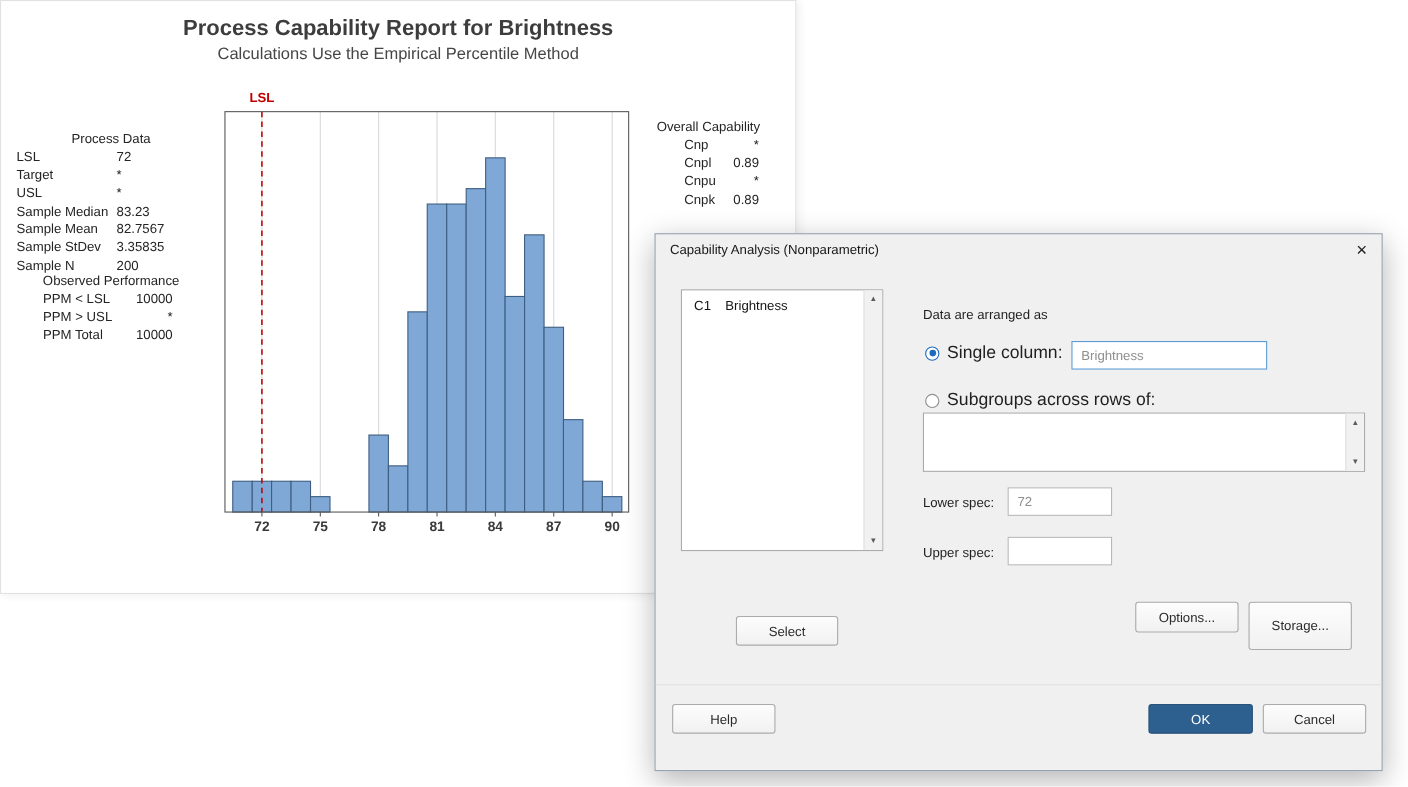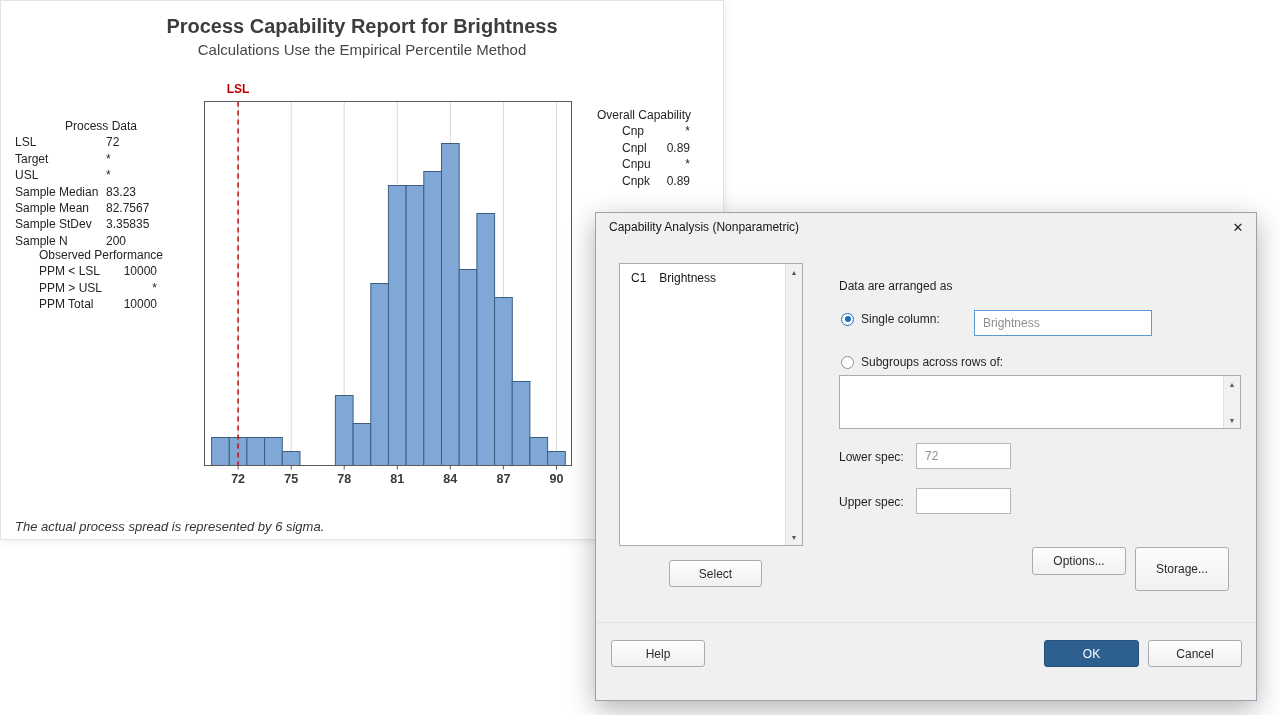--- a/index.html
+++ b/index.html
@@ -36,35 +36,35 @@
   
   .dialog { position:absolute; left:595px; top:212px; width:662px; height:489px;
             background:#f0f0f0; border:1px solid #97a4b0; z-index:10;
             box-shadow:0 8px 26px rgba(0,0,0,0.30); box-sizing:border-box; }
   .titlebar { position:absolute; left:0; top:0; width:100%; height:28px; }
   .dlg-title { position:absolute; left:13px; top:7px; font-size:12px; color:#161616; }
   .close { position:absolute; right:7px; top:4px; width:22px; height:20px;
            display:flex; align-items:center; justify-content:center;
            font-size:13px; color:#222; cursor:default; }
 
-  .listbox { position:absolute; left:23px; top:50px; width:184px; height:283px;
+  .listbox { position:absolute; left:23px; top:50px; width:184px; height:238px;
              background:#fff; border:1px solid #ababab; box-sizing:border-box; }
   .list-inner { position:absolute; left:0; top:0; right:16px; bottom:0; overflow:hidden; }
   .list-item { padding:7px 0 0 11px; font-size:12px; color:#141414; display:flex; gap:13px; }
 
   .vscroll { position:absolute; top:0; right:0; bottom:0; width:16px;
              background:#f1f1f1; border-left:1px solid #e0e0e0; }
   .sb-btn { position:absolute; left:0; width:100%; height:16px; font-size:7px; color:#5a5a5a;
             display:flex; align-items:center; justify-content:center; }
   .sb-btn.top { top:0; } .sb-btn.bottom { bottom:0; }
 
   .dlg-text { position:absolute; font-size:12px; color:#1f1f1f; }
   .arranged { left:243px; top:66px; }
   .radio-row { position:absolute; display:flex; align-items:center; gap:7px;
-               font-size:12px; color:#1f1f1f; }
+               font-size:16px; color:#1f1f1f; }
   .r1 { left:245px; top:99px; }
   .r2 { left:245px; top:142px; }
   .radio { width:13px; height:13px; border:1px solid #8f8f8f; border-radius:50%;
            background:#fff; display:inline-flex; align-items:center; justify-content:center;
            box-sizing:border-box; flex:0 0 auto; }
   .radio.selected { border-color:#1c6cbd; }
   .radio .dot { width:6px; height:6px; border-radius:50%; background:#1c6cbd; }
 
   .txt { position:absolute; box-sizing:border-box; height:26px; background:#fff;
          border:1px solid #b8b8b8; font:12px "Liberation Sans", sans-serif;
@@ -209,21 +209,20 @@
           <span>Cnpu</span>
           <span class="stat-val">*</span>
         </div>
         <div class="stat-row">
           <span>Cnpk</span>
           <span class="stat-val">0.89</span>
         </div>
       </div>
   </div>
 
-  <div class="footnote">The actual process spread is represented by 6 sigma.</div>
 </div>
 
 <div class="dialog">
   <div class="titlebar">
     <span class="dlg-title">Capability Analysis (Nonparametric)</span>
     <span class="close">
         <span>✕</span>
       </span>
   </div>
 

